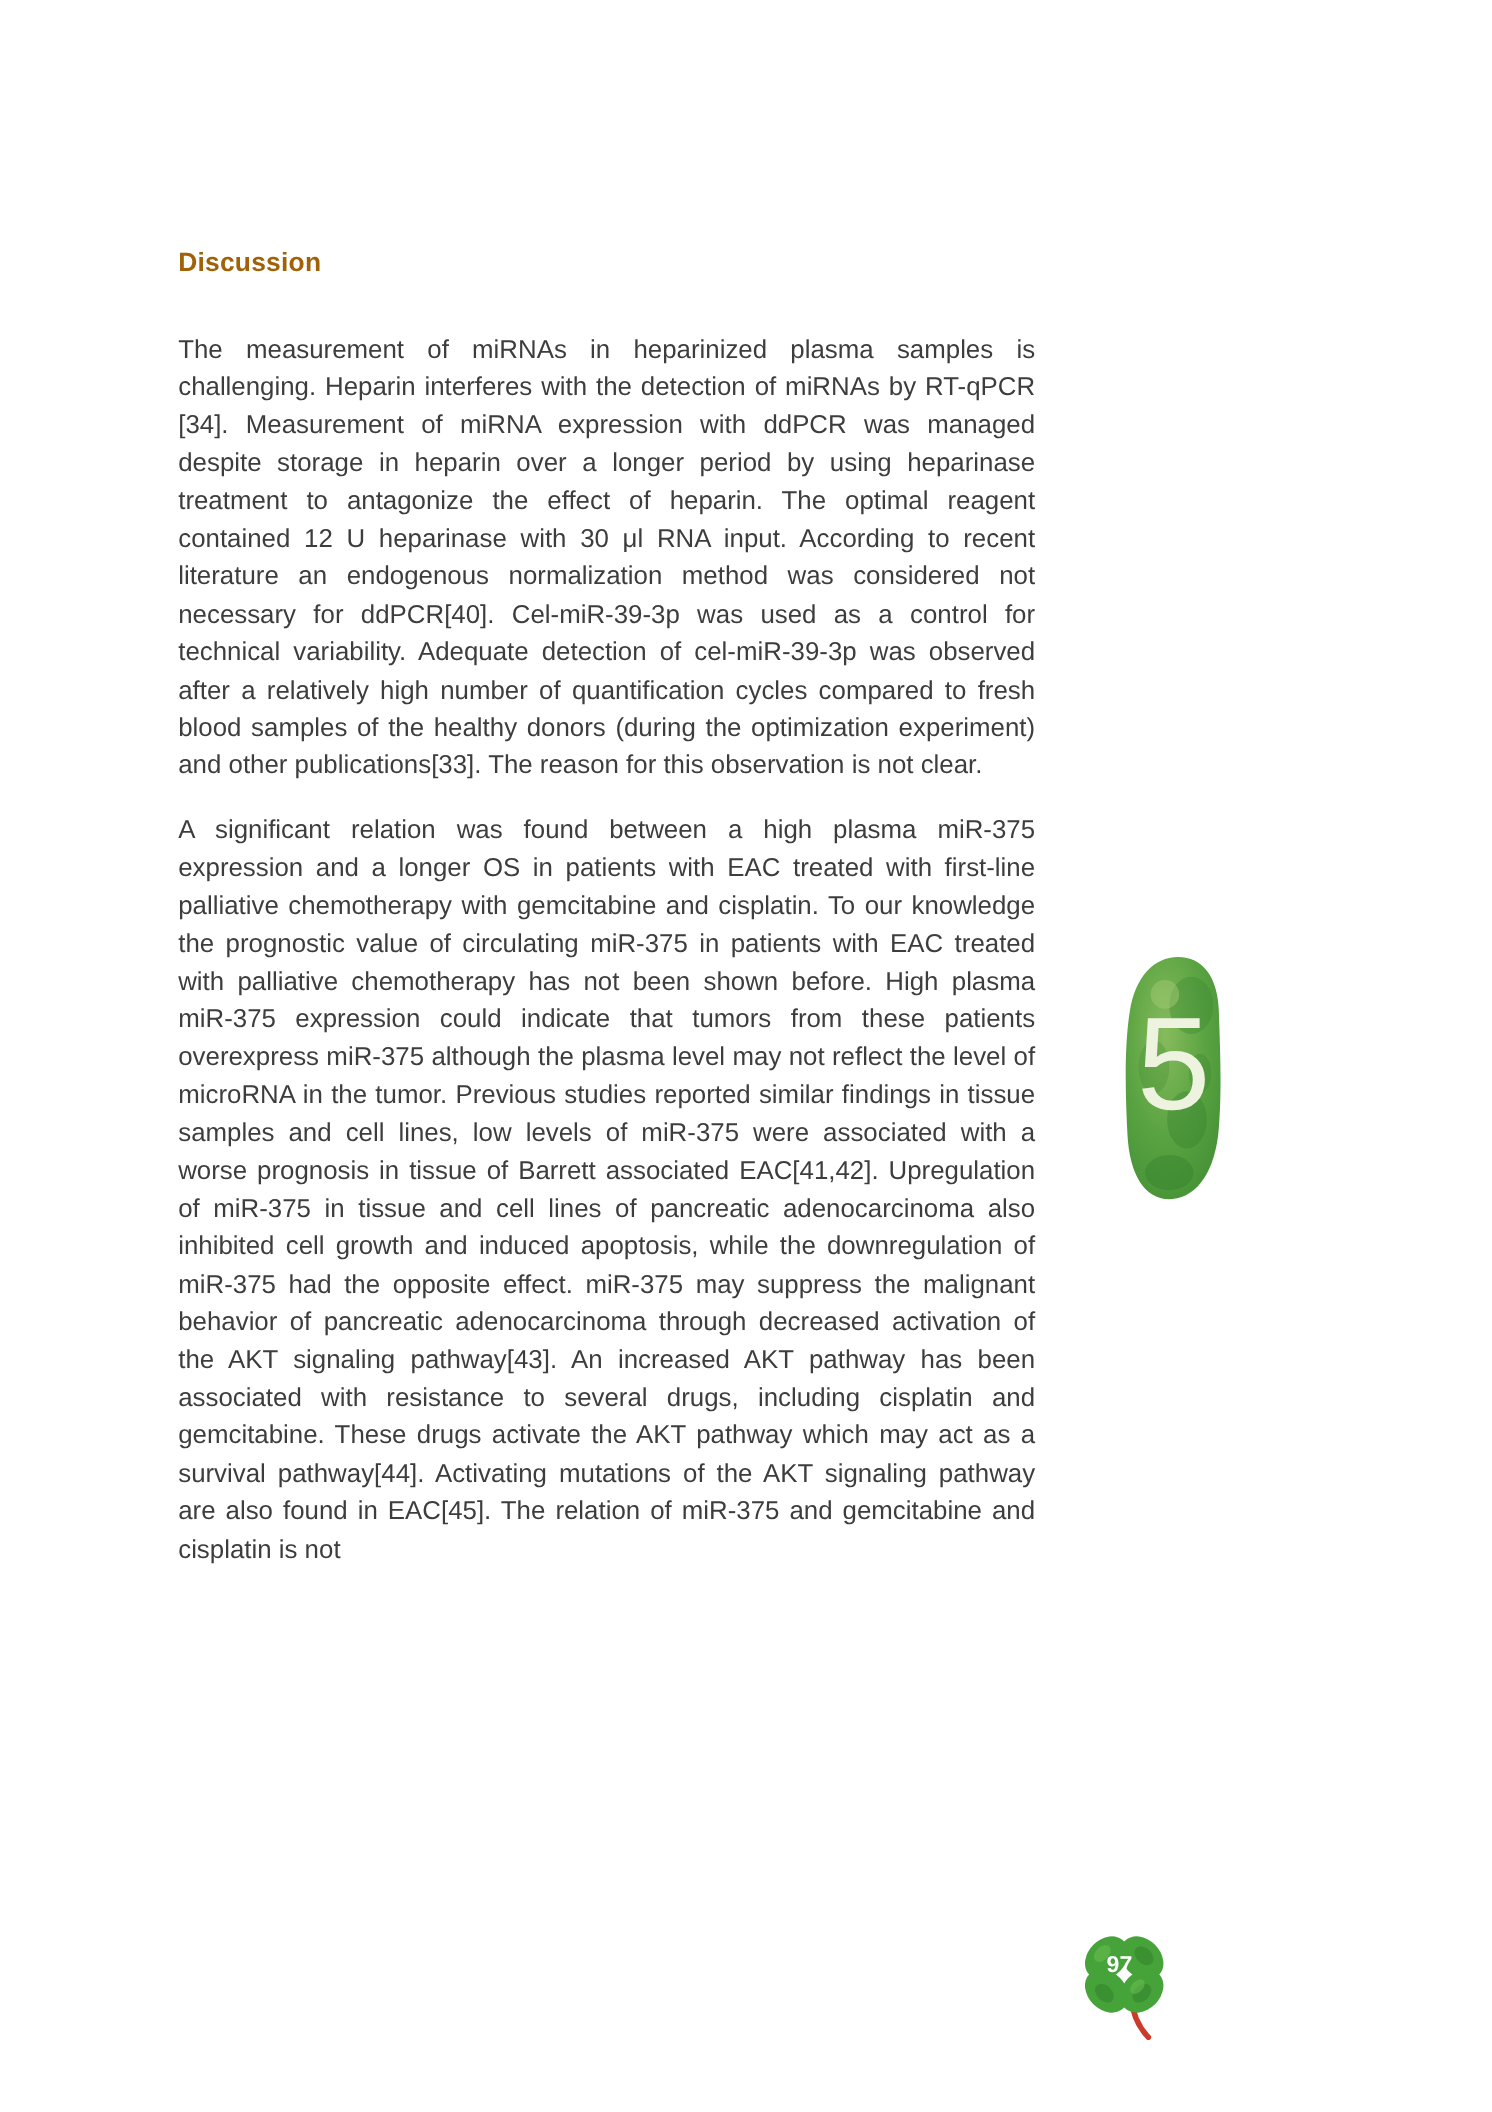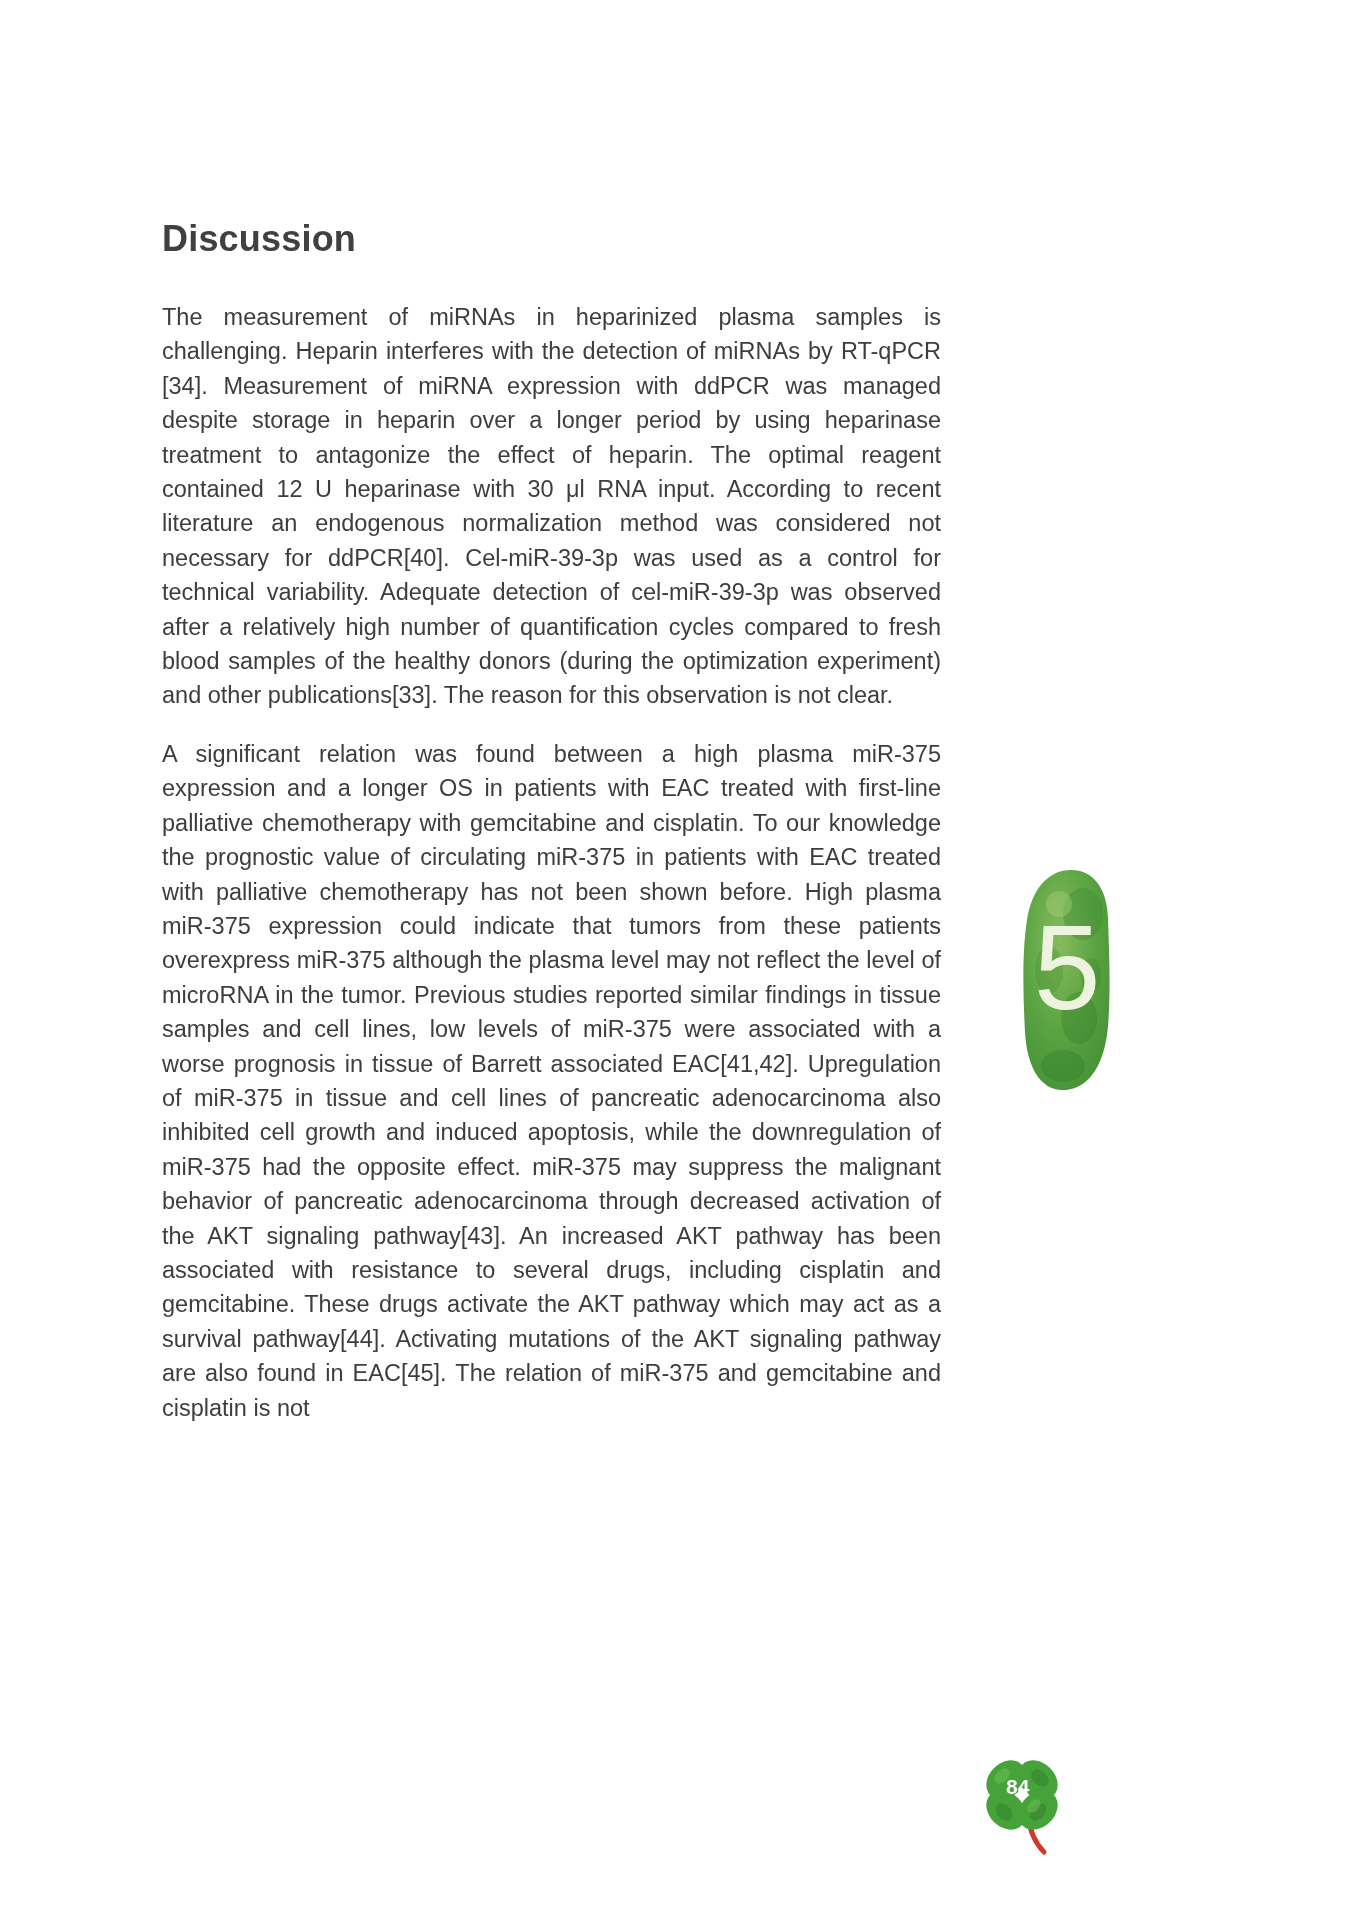--- a/index.html
+++ b/index.html
@@ -35,23 +35,23 @@
   }
   .para {
     margin: 0 0 24px 0;
     text-align: justify;
   }
   .para.intro {
     margin-bottom: 0;
   }
   .section-heading {
     margin: 62px 0 44px 0;
-    font-size: 36px;
+    font-size: 24px;
     line-height: 34px;
-    color: #404040;
+    color: #a16207;
     font-weight: bold;
     letter-spacing: 0.2px;
   }
   .chapter-tab {
     position: absolute;
     left: 1021px;
     top: 866px;
     width: 92px;
     height: 228px;
   }
@@ -140,16 +140,16 @@
       <g fill="#2e7d27" opacity="0.45">
         <ellipse cx="60" cy="30" rx="10" ry="7" transform="rotate(45 60 30)"></ellipse>
         <ellipse cx="24" cy="64" rx="10" ry="7" transform="rotate(45 24 64)"></ellipse>
         <ellipse cx="58" cy="64" rx="10" ry="7" transform="rotate(-45 58 64)"></ellipse>
       </g>
       <g fill="#6fbf53" opacity="0.5">
         <ellipse cx="22" cy="28" rx="9" ry="6" transform="rotate(-45 22 28)"></ellipse>
         <ellipse cx="54" cy="58" rx="8" ry="5" transform="rotate(-45 54 58)"></ellipse>
       </g>
     </svg>
-    <div class="page-number">84</div>
+    <div class="page-number">97</div>
   </div>
 
 </div>
 
 </body></html>

